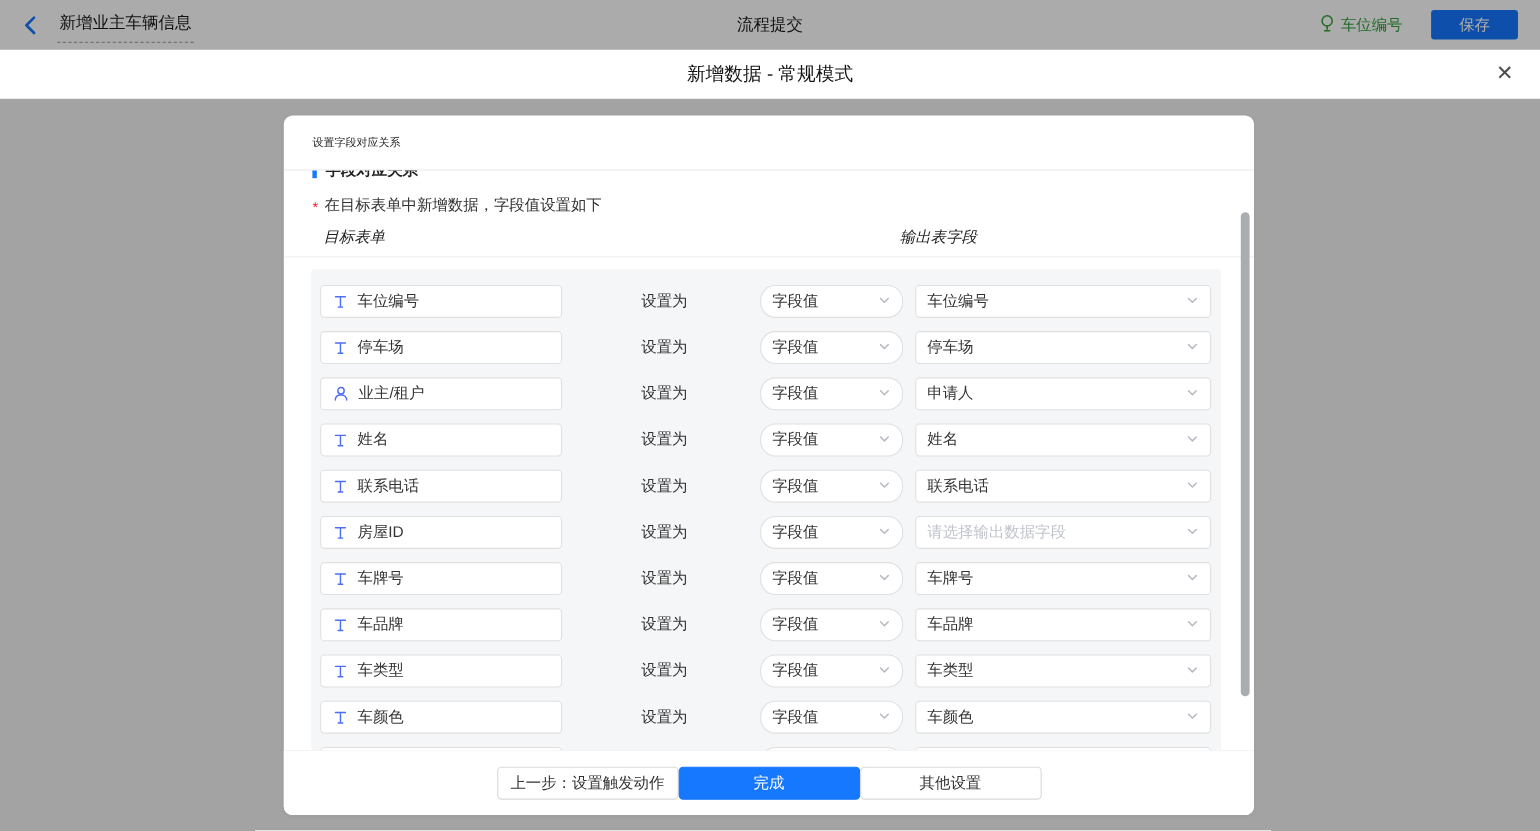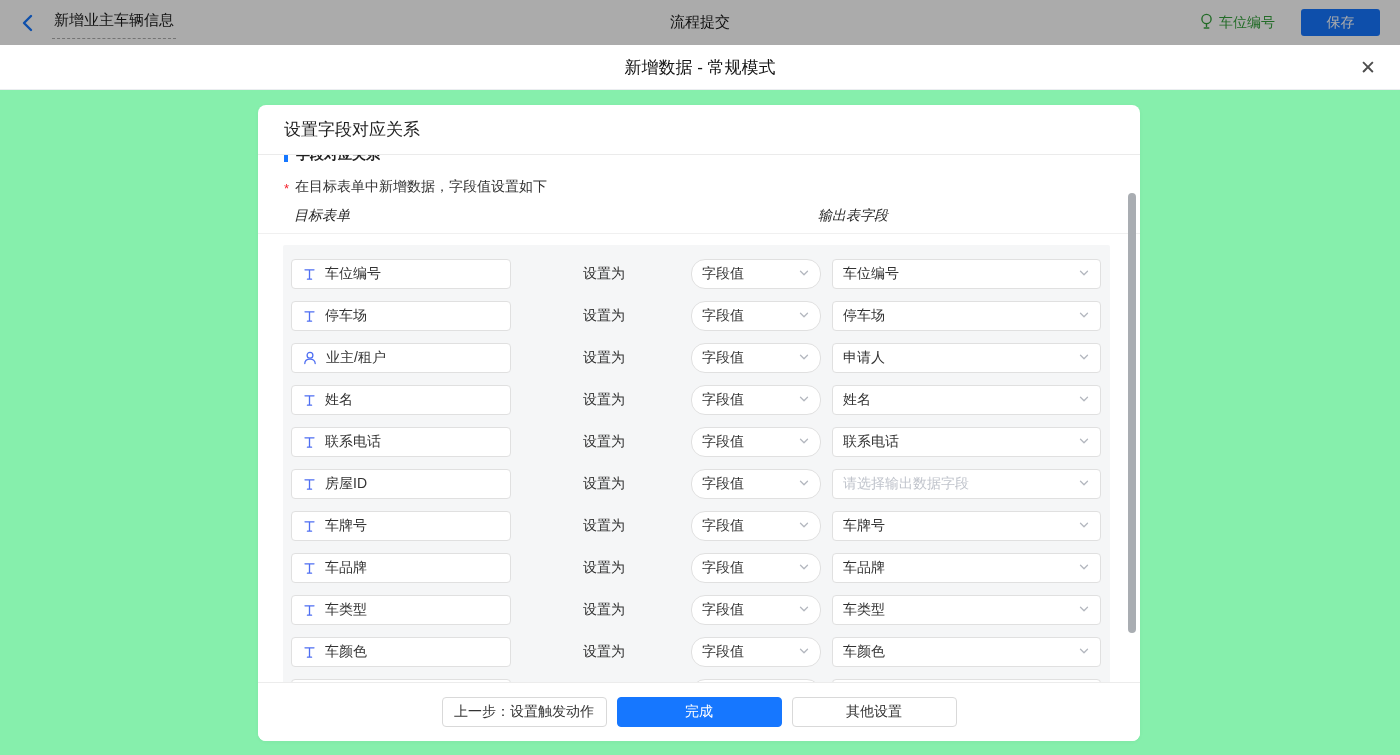--- a/index.html
+++ b/index.html
@@ -29,41 +29,41 @@
   .save-btn {
     background:#1677ff; color:#ffffff; font-size:14px; border:none;
     border-radius:3px; width:79px; height:27px; cursor:pointer;
   }
   .toolbar-overlay {
     position:absolute; top:0; left:0; width:1400px; height:45px;
     background:rgba(0,0,0,0.33); z-index:5; pointer-events:none;
   }
 
   
-  .modal { position:absolute; top:45px; left:0; width:1400px; height:710px; background:#86efac; }
+  .modal { position:absolute; top:45px; left:0; width:1400px; height:710px; background:#a3a3a3; }
   .modal-header {
     height:45px; background:#ffffff; border-bottom:1px solid #ebedf0;
     display:flex; align-items:center; justify-content:center; position:relative;
   }
   .modal-title { font-size:17px; color:#141414; font-weight:500; }
   .modal-close {
     position:absolute; right:24px; top:50%; transform:translateY(-50%);
     font-size:19px; color:#4d4d4d; cursor:pointer; line-height:1;
   }
 
   
   .card {
     position:absolute; left:258px; top:60px; width:882px; height:636px;
     background:#ffffff; border-radius:8px; box-shadow:0 1px 4px rgba(0,0,0,0.04);
     display:flex; flex-direction:column;
   }
   .card-header {
     height:50px; flex:0 0 50px; border-bottom:1px solid #ebebeb;
     display:flex; align-items:center; padding-left:26px;
-    font-size:17px; font-weight:500; color:#1f1f1f;
+    font-size:10px; font-weight:500; color:#1f1f1f;
   }
   .card-content { position:relative; flex:1 1 auto; overflow:hidden; }
 
   .section-heading {
     margin:-10px 0 0 26px; height:20px; display:flex; align-items:center; gap:8px;
     font-size:14px; font-weight:700; color:#1f1f1f;
   }
   .section-heading .bluebar { width:4px; height:14px; background:#1677ff; display:inline-block; }
 
   .instruction { margin:12px 0 0 26px; font-size:14px; color:#333; height:20px; display:flex; align-items:center; }
@@ -96,21 +96,21 @@
   .dd .dd-text { white-space:nowrap; overflow:hidden; }
   .dd.placeholder .dd-text { color:#c0c4cc; }
 
   .scroll-thumb {
     position:absolute; right:4px; top:38px; width:8px; height:440px;
     background:#a9adb2; border-radius:4px;
   }
 
   .card-footer {
     flex:0 0 59px; border-top:1px solid #ececec; border-radius:0 0 8px 8px;
-    background:#ffffff; display:flex; align-items:center; justify-content:center; gap:10px;
+    background:#ffffff; display:flex; align-items:center; justify-content:center; 
   }
   .btn {
     height:30px; border-radius:4px; font-size:14px; cursor:pointer;
     display:flex; align-items:center; justify-content:center;
   }
   .btn-outline { width:165px; background:#ffffff; border:1px solid #d9d9d9; color:#333; }
   .btn-primary { width:165px; background:#1677ff; border:1px solid #1677ff; color:#ffffff; }
 </style>
 </head>
 <body>

